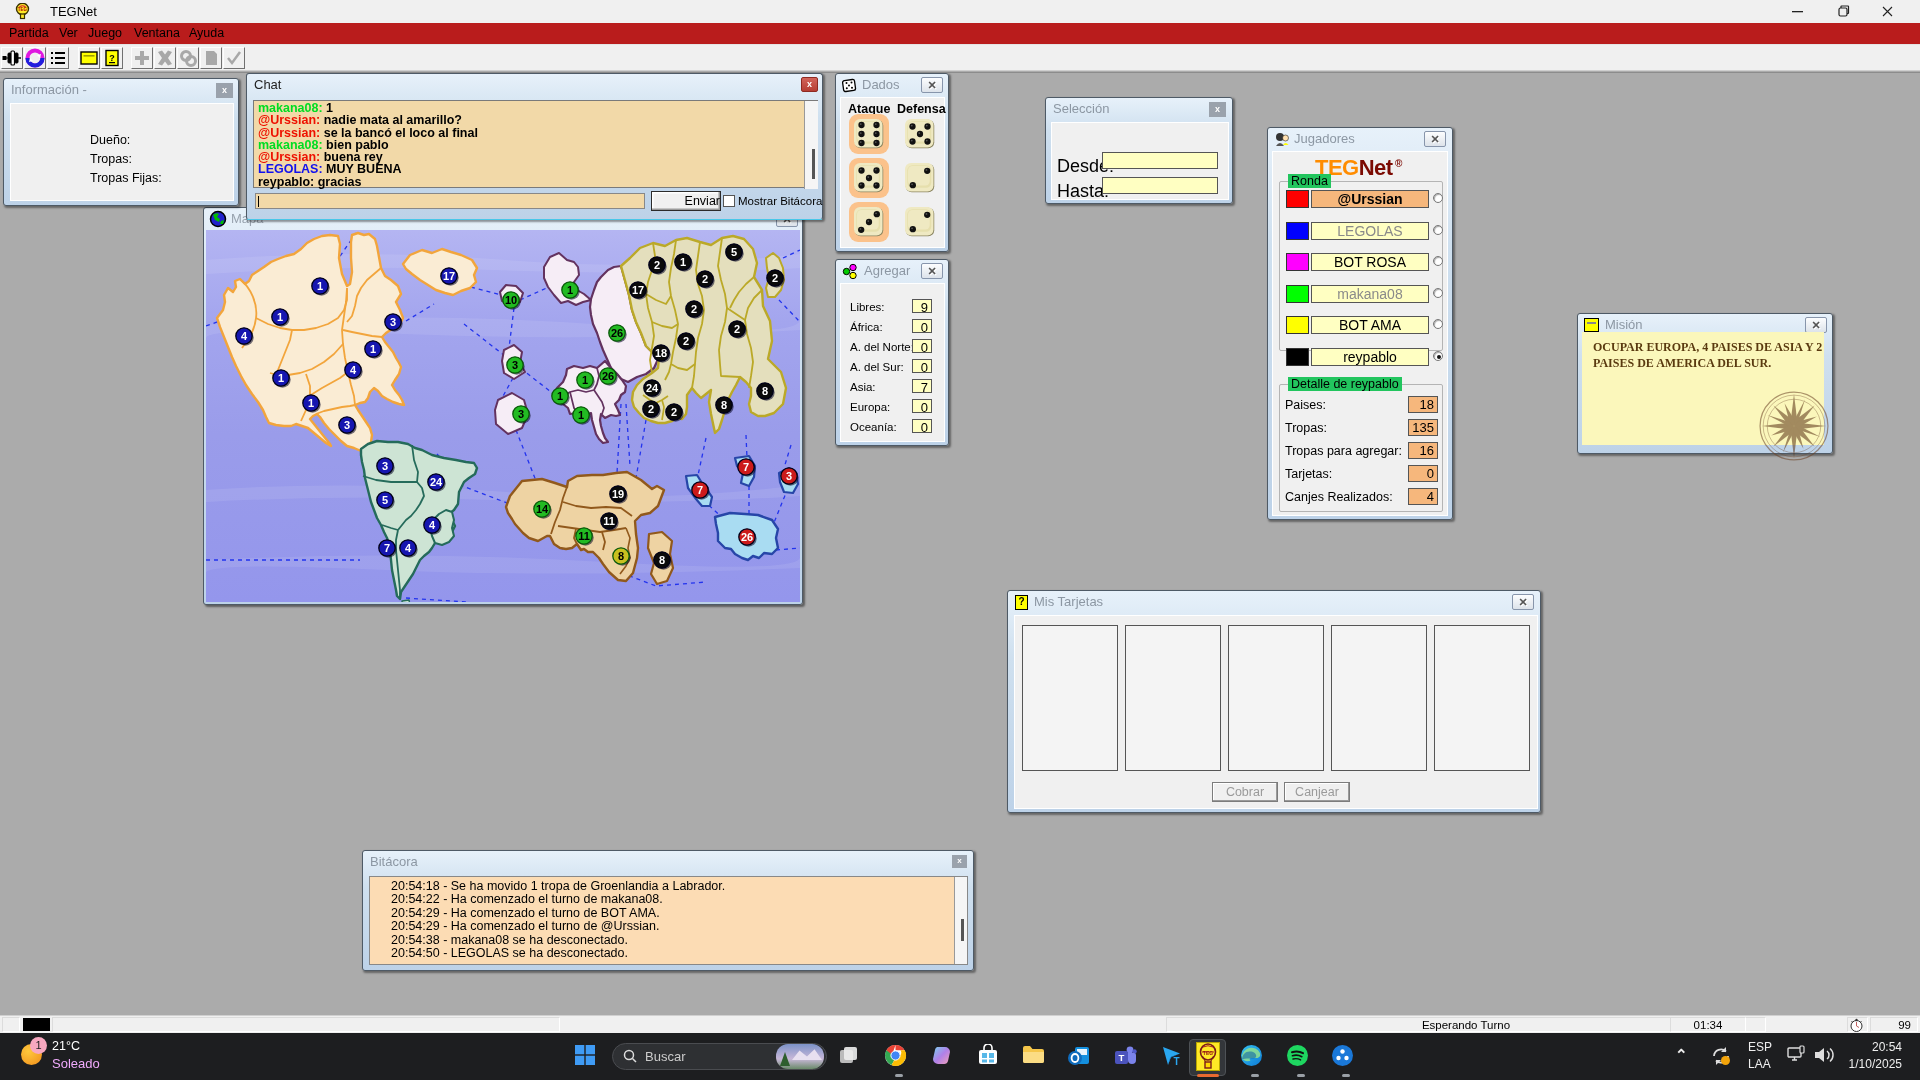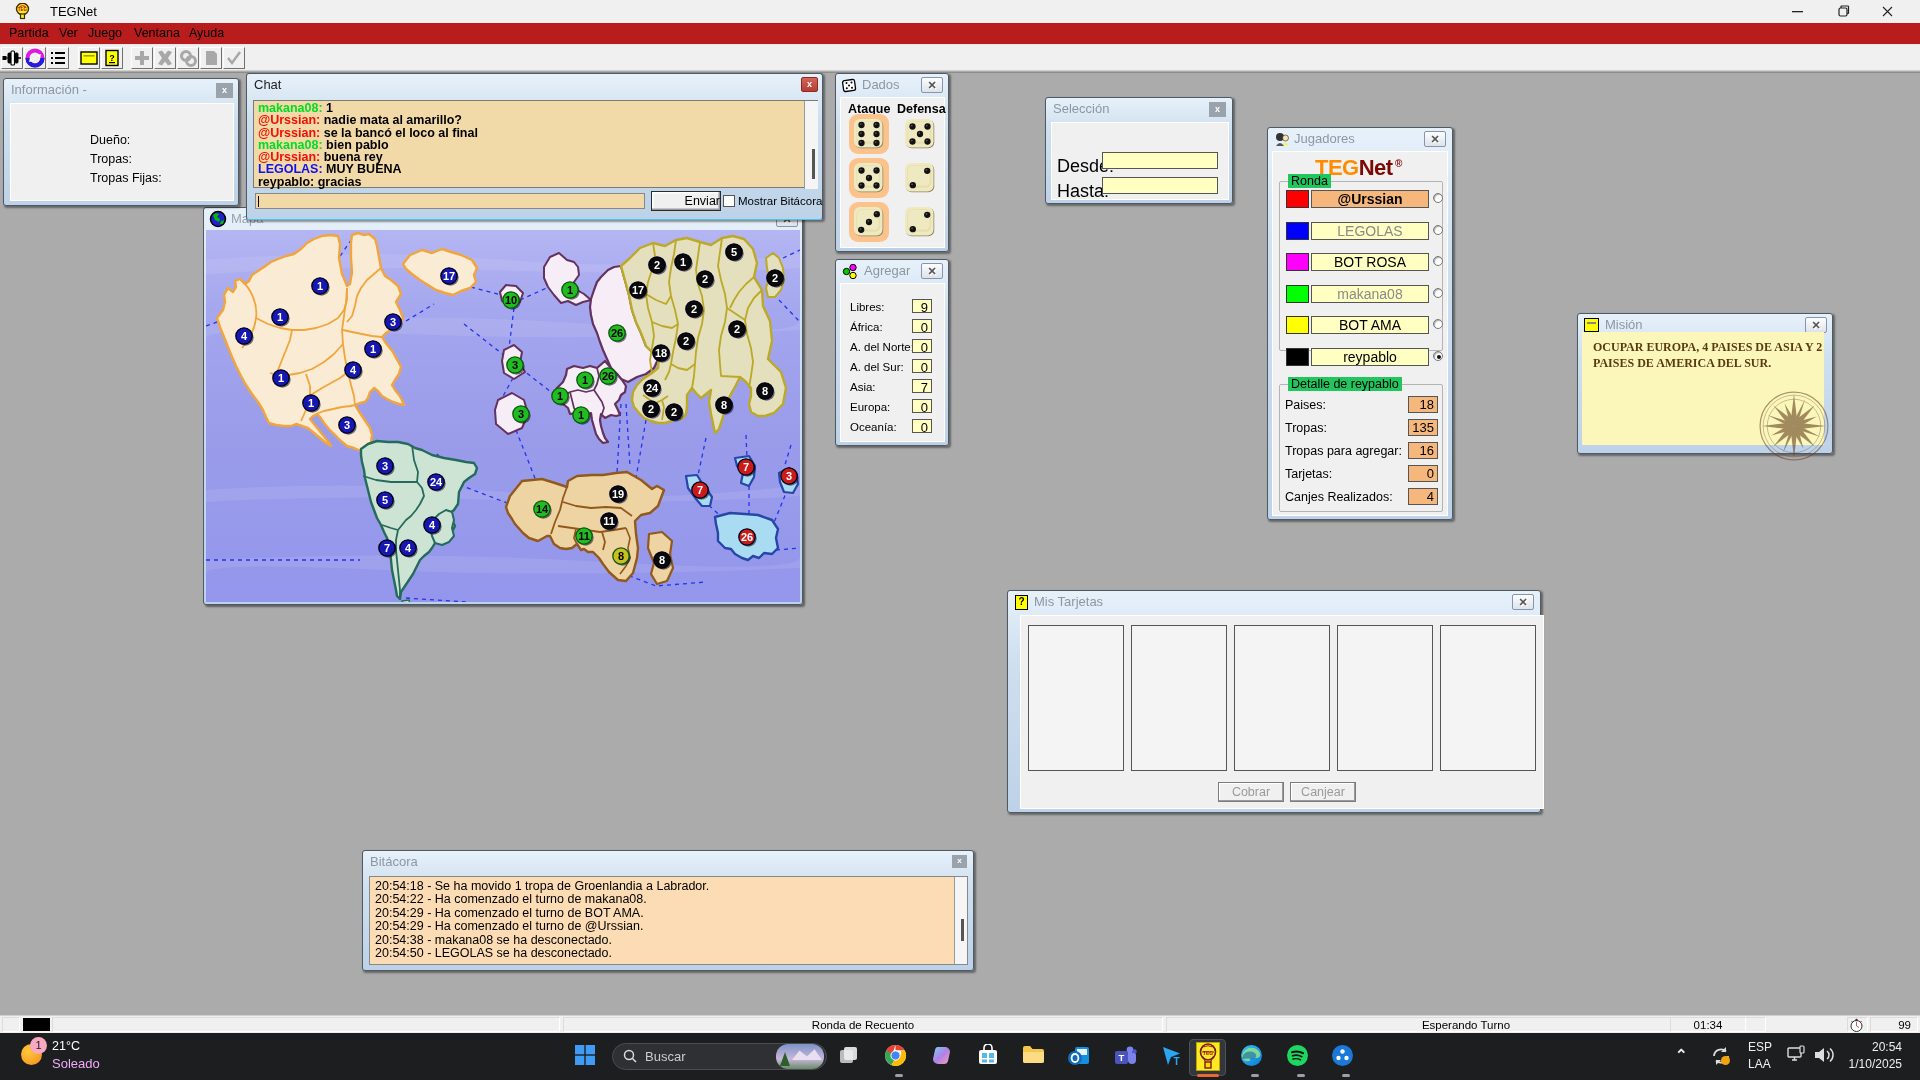--- a/index.html
+++ b/index.html
@@ -660,54 +660,53 @@
             </g>
     </g>
    </svg>
   </div>
  </div>
 
  <div class="win" style="left:1007px;top:517px;width:534px;height:223px">
   <div style="position:absolute;left:7px;top:4px;width:13px;height:15px;background:#ffff00;border:1px solid #000;font-size:10px;font-weight:bold;text-align:center;color:#000">?</div>
   <div class="wtitle" style="left:26px">Mis Tarjetas</div>
   <div class="xsilver" style="right:6px;top:3px">✕</div>
-  <div class="wcontent" style="left:12px;top:24px;width:524px;height:194px;border:1px solid #fff">
+  <div class="wcontent" style="left:6px;top:24px;width:524px;height:194px;border:1px solid #fff">
    <div style="position:absolute;left:7px;top:9px;width:96px;height:146px;background:#f4f4f4;border:1px solid #555"></div>
    <div style="position:absolute;left:110px;top:9px;width:96px;height:146px;background:#f4f4f4;border:1px solid #555"></div>
    <div style="position:absolute;left:213px;top:9px;width:96px;height:146px;background:#f4f4f4;border:1px solid #555"></div>
    <div style="position:absolute;left:316px;top:9px;width:96px;height:146px;background:#f4f4f4;border:1px solid #555"></div>
    <div style="position:absolute;left:419px;top:9px;width:96px;height:146px;background:#f4f4f4;border:1px solid #555"></div>
    <div style="position:absolute;left:197px;top:166px;width:66px;height:20px;background:#f0f0f0;border:1px solid #7c7c7c;box-shadow:inset -1px -1px 0 #9a9a9a, inset 1px 1px 0 #fff;font-size:12.5px;color:#9a9a9a;text-align:center;line-height:19px">Cobrar</div>
    <div style="position:absolute;left:269px;top:166px;width:66px;height:20px;background:#f0f0f0;border:1px solid #7c7c7c;box-shadow:inset -1px -1px 0 #9a9a9a, inset 1px 1px 0 #fff;font-size:12.5px;color:#9a9a9a;text-align:center;line-height:19px">Canjear</div>
   </div>
  </div>
 
  <div class="win" style="left:362px;top:777px;width:612px;height:121px">
   <div class="wtitle">Bitácora</div>
   <div class="xgray" style="right:6px;top:4px;width:15px;height:13px;line-height:12px;font-size:8px">x</div>
   <div class="wcontent" style="left:6px;top:25px;width:599px;height:89px;background:#fcdcb4;border:1px solid #888;font-size:12.5px;line-height:13.4px">
    <div style="position:absolute;right:0;top:0;width:13px;height:87px;background:#f5f5f5;border-left:1px solid #999"></div>
    <div style="position:absolute;right:3px;top:42px;width:3px;height:22px;background:#555"></div>
-   <div style="padding:3px 5px">
+   <div style="padding:3px 21px">
     20:54:18 - Se ha movido 1 tropa de Groenlandia a Labrador.<br>
     20:54:22 - Ha comenzado el turno de makana08.<br>
     20:54:29 - Ha comenzado el turno de BOT AMA.<br>
     20:54:29 - Ha comenzado el turno de @Urssian.<br>
     20:54:38 - makana08 se ha desconectado.<br>
     20:54:50 - LEGOLAS se ha desconectado.
    </div>
   </div>
  </div>
 </div>
 
 <div id="statusbar">
  <div class="sp" style="left:2px;width:18px"></div>
  <div style="position:absolute;left:23px;top:2px;width:27px;height:13px;background:#000"></div>
  <div class="sp" style="left:52px;width:508px"></div>
- <div class="sp" style="left:563px;width:600px;text-align:center;line-height:14px">Ronda de Recuento</div>
  <div class="sp" style="left:1166px;width:600px;text-align:center;line-height:14px">Esperando Turno</div>
  <div class="sp" style="left:1670px;width:76px;text-align:center;line-height:14px">01:34</div>
  <div class="sp" style="left:1847px;width:21px">
   <svg width="17" height="15" viewBox="0 0 17 15">
         <circle cx="8.5" cy="8" r="5.5" fill="#fff" stroke="#333" stroke-width="1"></circle>
         <circle cx="8.5" cy="2" r="1.2" fill="#333"></circle>
         <path d="M8.5 8 L8.5 4 M8.5 8 L11 9.5" stroke="#c06060" stroke-width="1"></path>
         <path d="M3.5 3.5 L5 4.5 M13.5 3.5 L12 4.5" stroke="#333"></path>
       </svg>
  </div>

